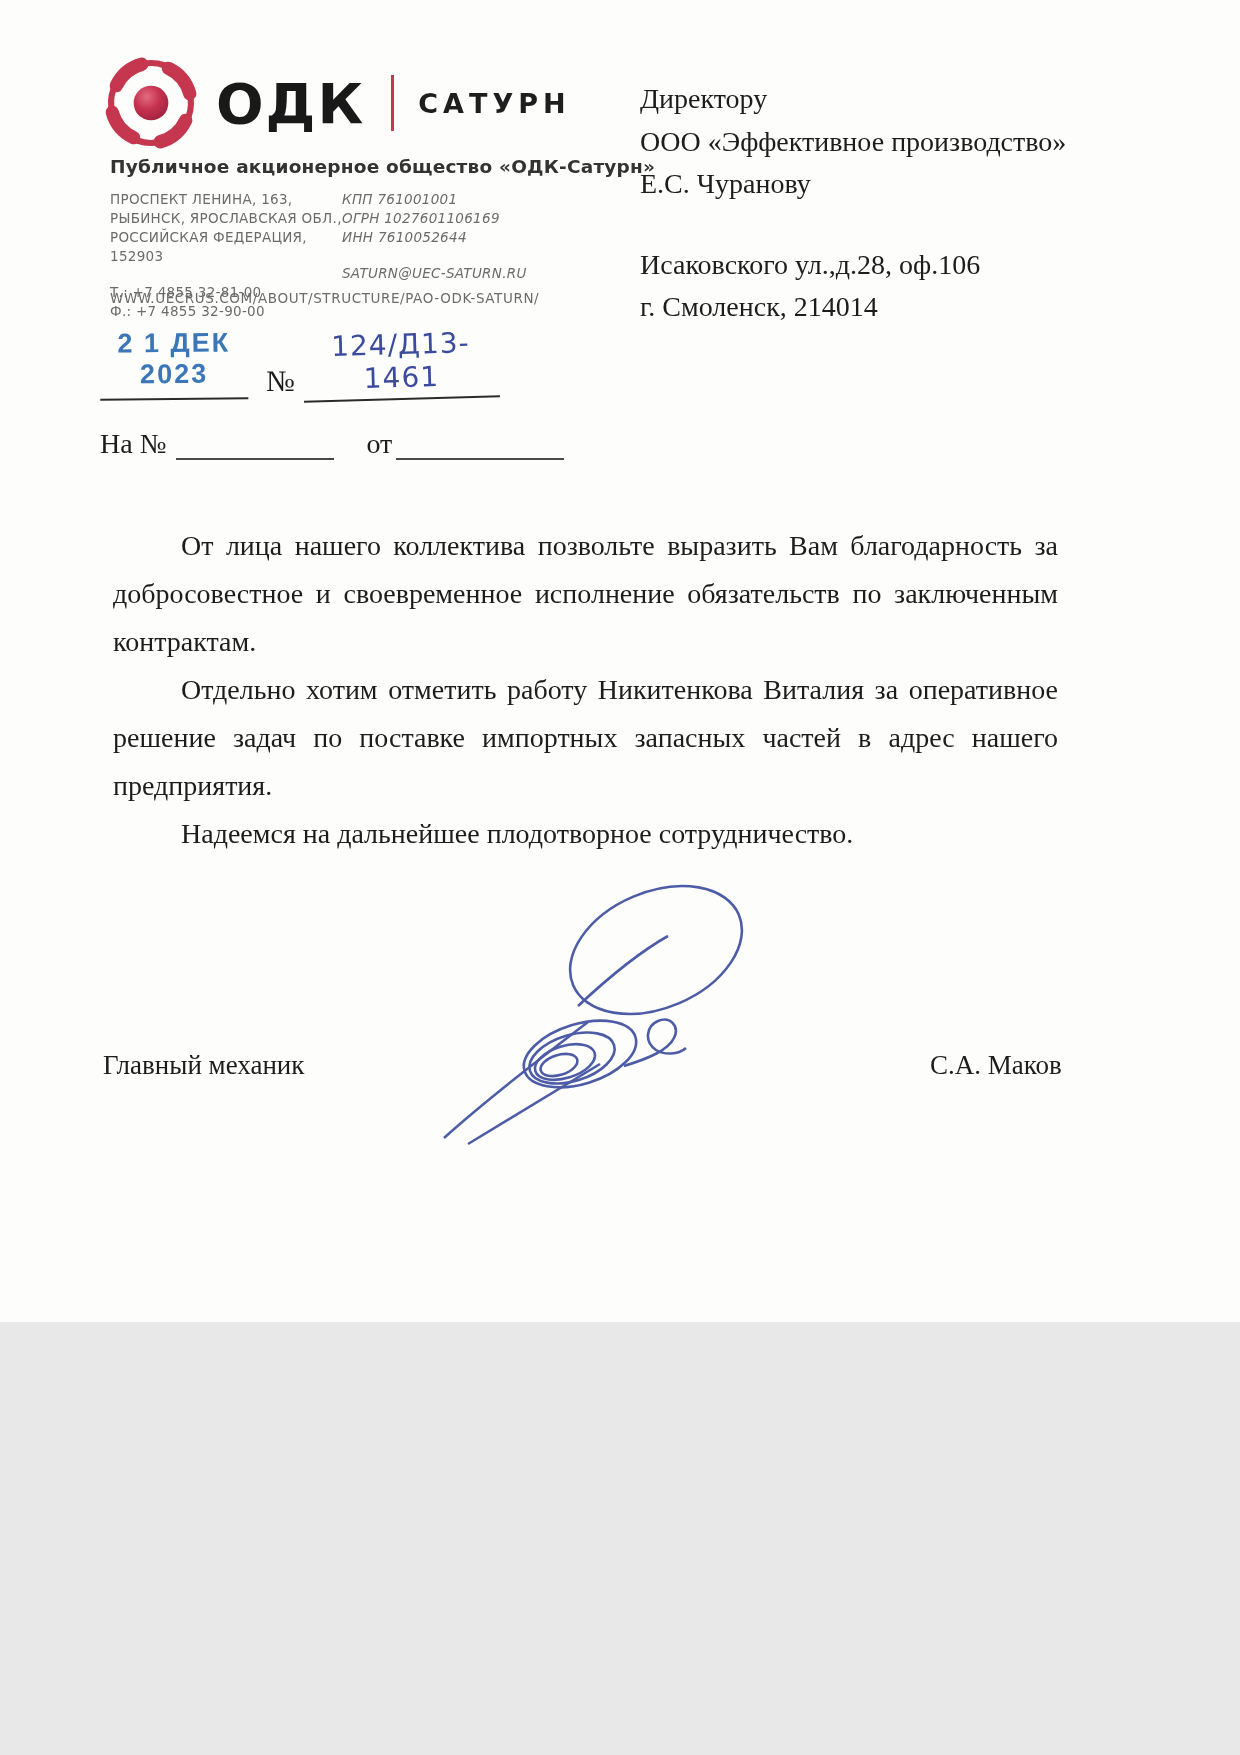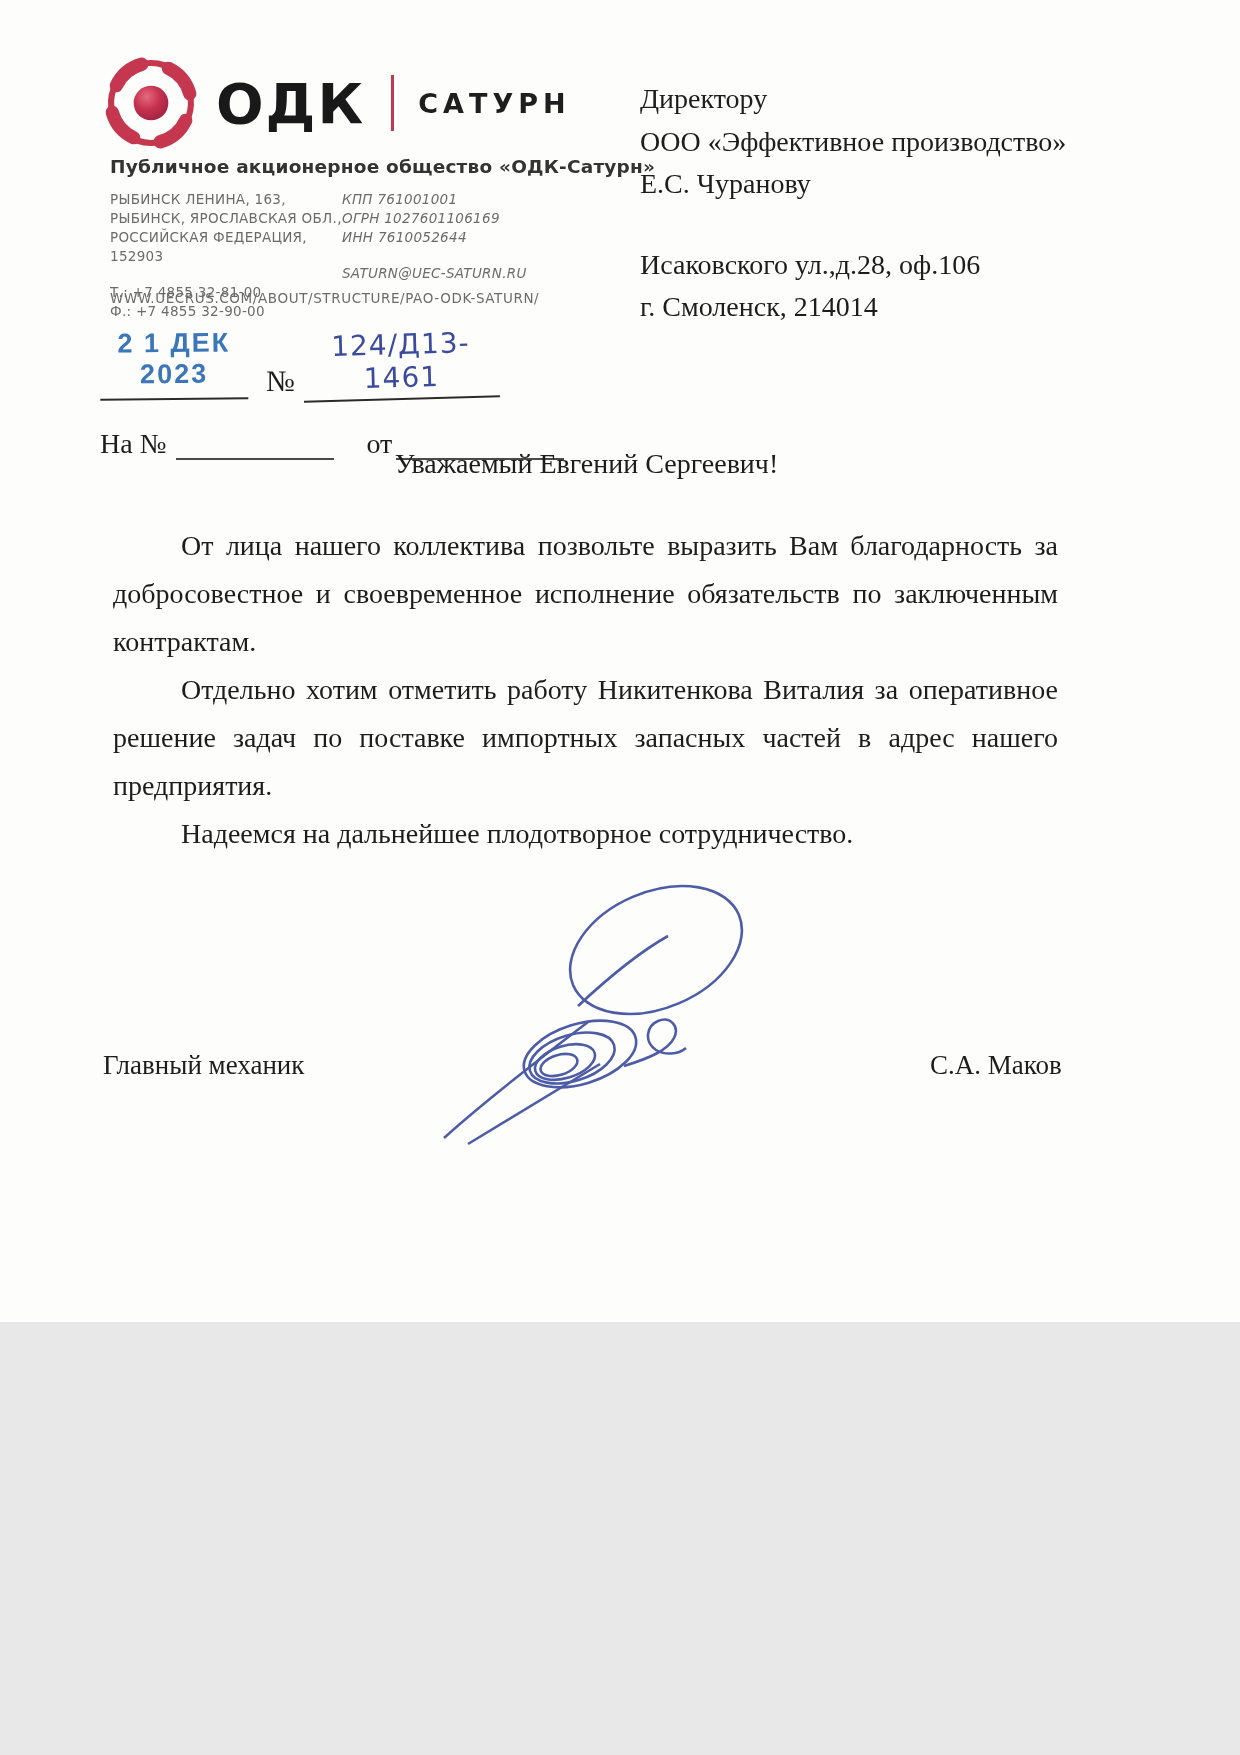--- a/index.html
+++ b/index.html
@@ -86,21 +86,21 @@
     </svg>
     <span class="brand">ОДК</span>
     <span class="brand-divider"></span>
     <span class="subbrand">САТУРН</span>
   </div>
 
   <div class="company-full">Публичное акционерное общество «ОДК-Сатурн»</div>
 
   <div class="info-grid">
     <div class="info-col-left">
-      <div>РЫБИНСК ЛЕНИНА, 163,</div>
+      <div>ПРОСПЕКТ ЛЕНИНА, 163,</div>
       <div>РЫБИНСК, ЯРОСЛАВСКАЯ ОБЛ.,</div>
       <div>РОССИЙСКАЯ ФЕДЕРАЦИЯ, 152903</div>
       <div class="info-gap"></div>
       <div>Т.:  +7 4855 32-81-00</div>
       <div>Ф.: +7 4855 32-90-00</div>
     </div>
     <div class="info-col-right">
       <div>КПП 761001001</div>
       <div>ОГРН 1027601106169</div>
       <div>ИНН 7610052644</div>
@@ -126,21 +126,20 @@
 
   <div class="recipient">
     <div>Директору</div>
     <div>ООО «Эффективное производство»</div>
     <div>Е.С. Чуранову</div>
     <div class="recipient-gap"></div>
     <div>Исаковского ул.,д.28, оф.106</div>
     <div>г. Смоленск, 214014</div>
   </div>
 
-  <div class="salutation-wrap">Уважаемый Евгений Сергеевич!</div>
 
   <div class="body-text">
     <p>От лица нашего коллектива позвольте выразить Вам благодарность за добросовестное и своевременное исполнение обязательств по заключенным контрактам.</p>
     <p>Отдельно хотим отметить работу Никитенкова Виталия за оперативное решение задач по поставке импортных запасных частей в адрес нашего предприятия.</p>
     <p>Надеемся на дальнейшее плодотворное сотрудничество.</p>
   </div>
 
   <svg class="sig-scribble" viewBox="0 0 350 310">
     <g stroke="#3f4f9f" stroke-width="2.6" fill="none" opacity="0.92">
       <ellipse cx="228" cy="92" rx="90" ry="58" transform="rotate(-23 228 92)"></ellipse>

